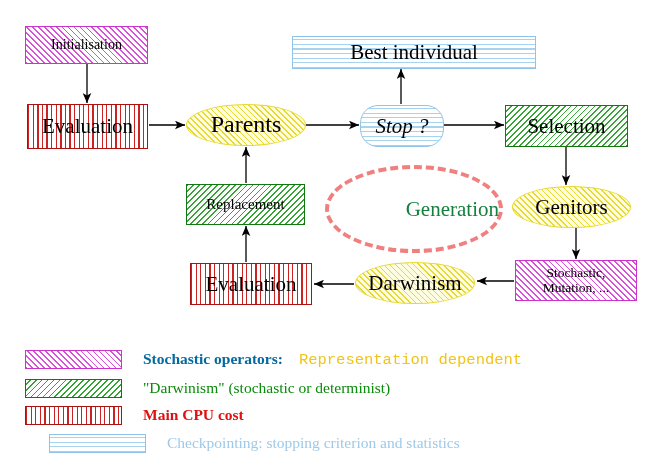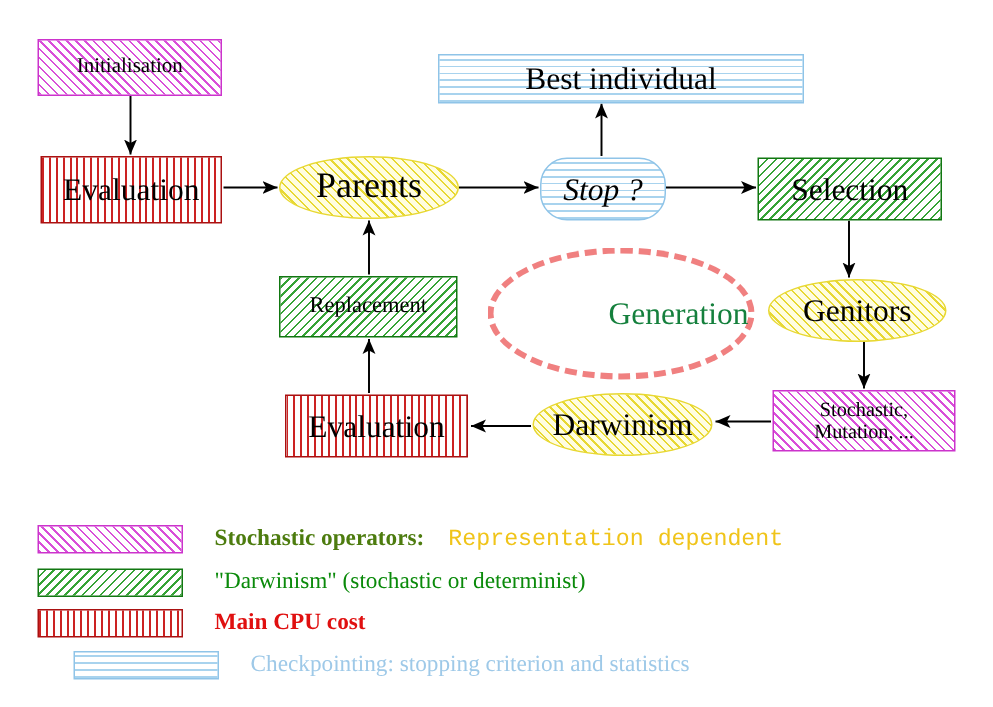--- a/index.html
+++ b/index.html
@@ -144,21 +144,21 @@
 
   <div class="gen-ellipse" style="left:325px;top:165px;width:170px;height:80px;font-size:21px;">
     <span>Generation</span>
   </div>
 
   <div id="legend">
 
     <div class="lg-row" style="top:6px;">
       <div class="lg-swatch pat-magenta"></div>
       <div class="lg-text">
-        <span style="color:#4d7c0f;font-weight:bold;">Stochastic operators:</span><span class="k2" style="color:#f0c419;">Representation dependent</span>
+        <span style="color:#0369a1;font-weight:bold;">Stochastic operators:</span><span class="k2" style="color:#f0c419;">Representation dependent</span>
       </div>
     </div>
 
     <div class="lg-row" style="top:35px;">
       <div class="lg-swatch pat-green"></div>
       <div class="lg-text" style="color:#0a8a0a;">"Darwinism" (stochastic or determinist)</div>
     </div>
 
     <div class="lg-row" style="top:62px;">
       <div class="lg-swatch pat-red"></div>

